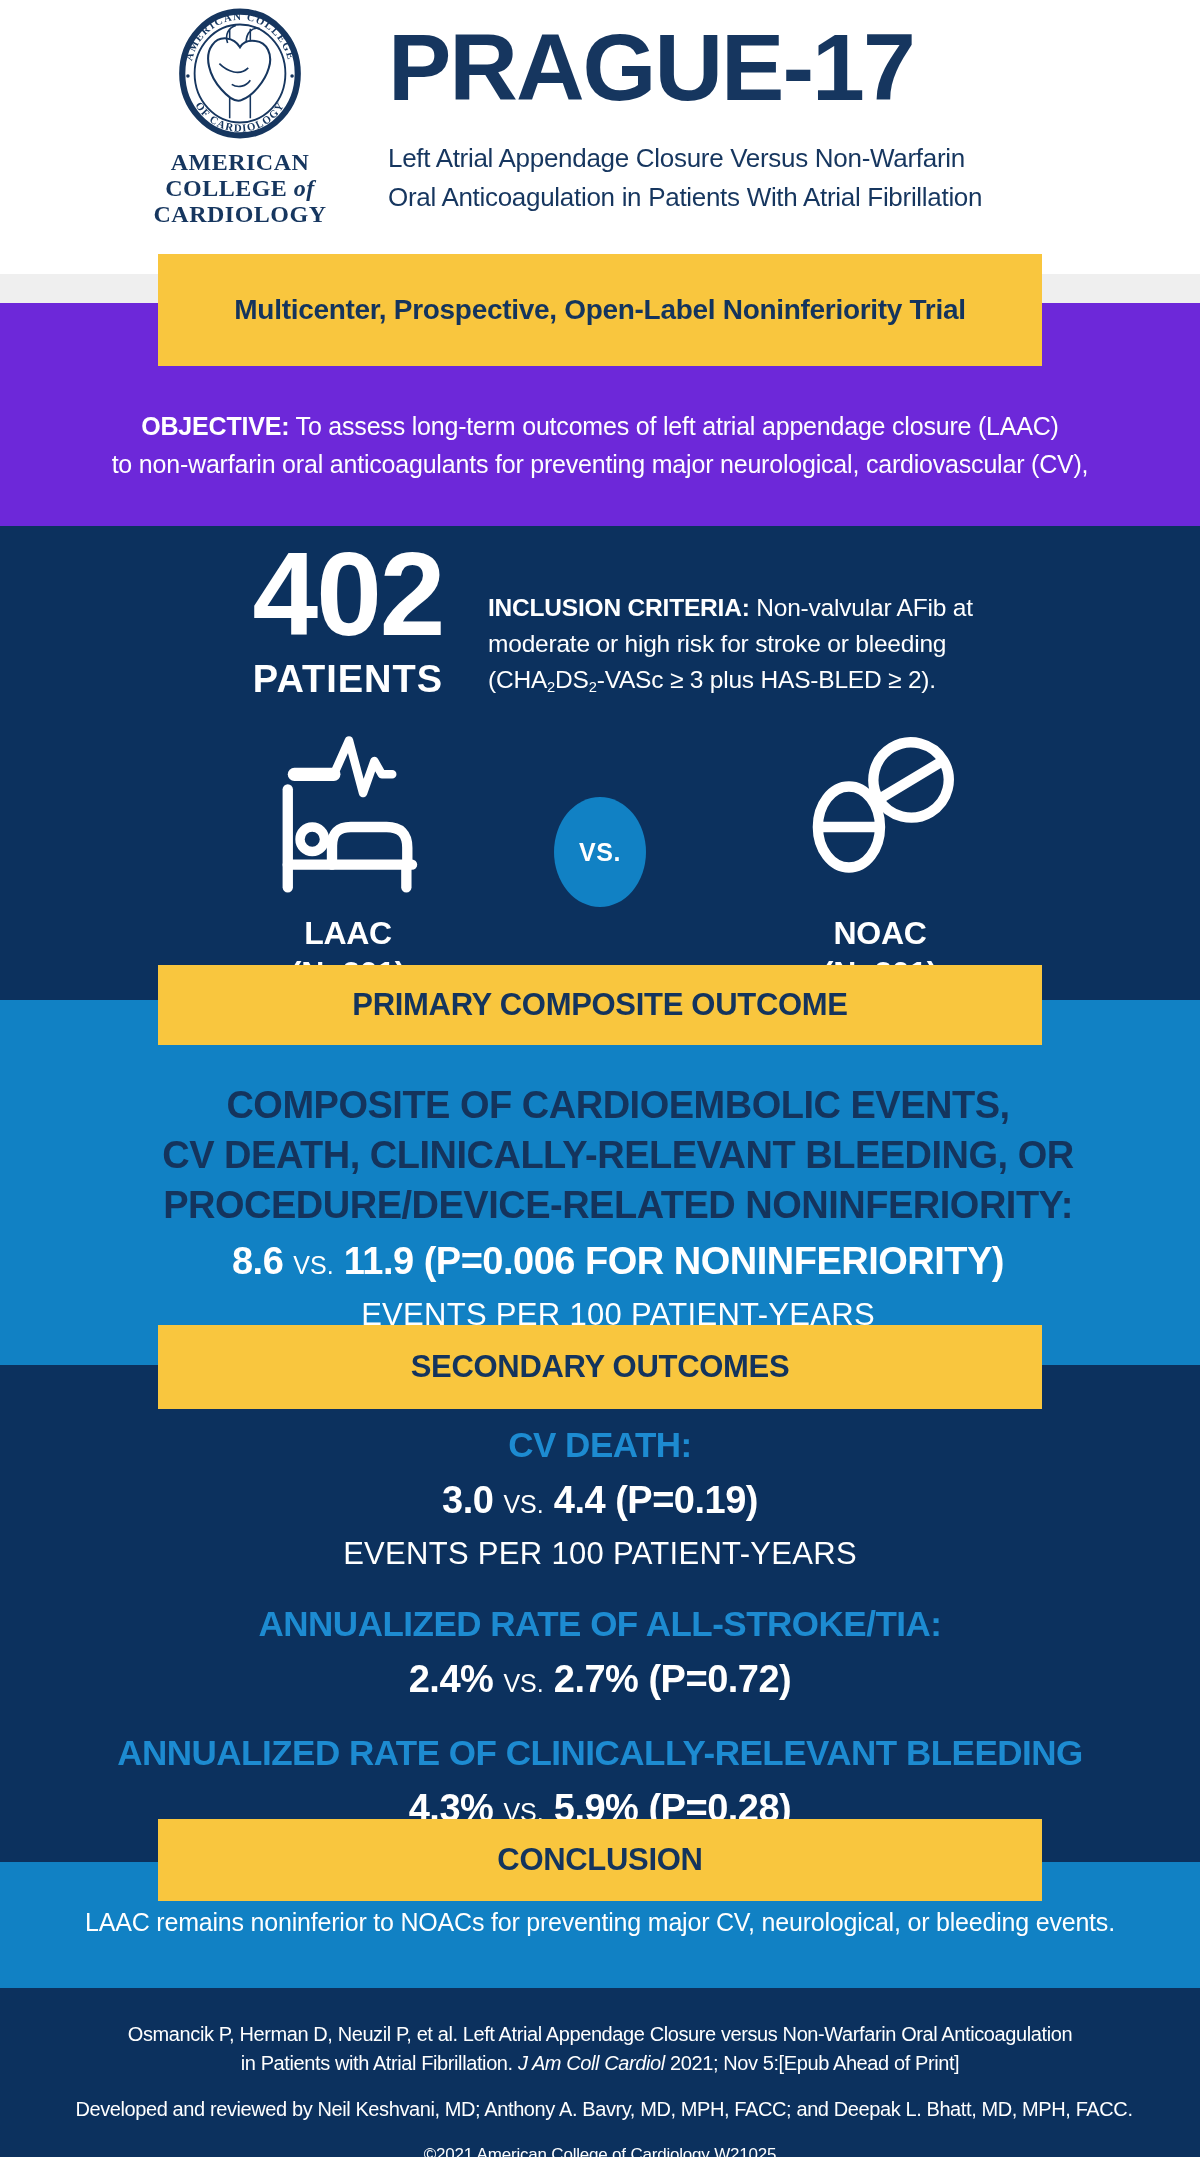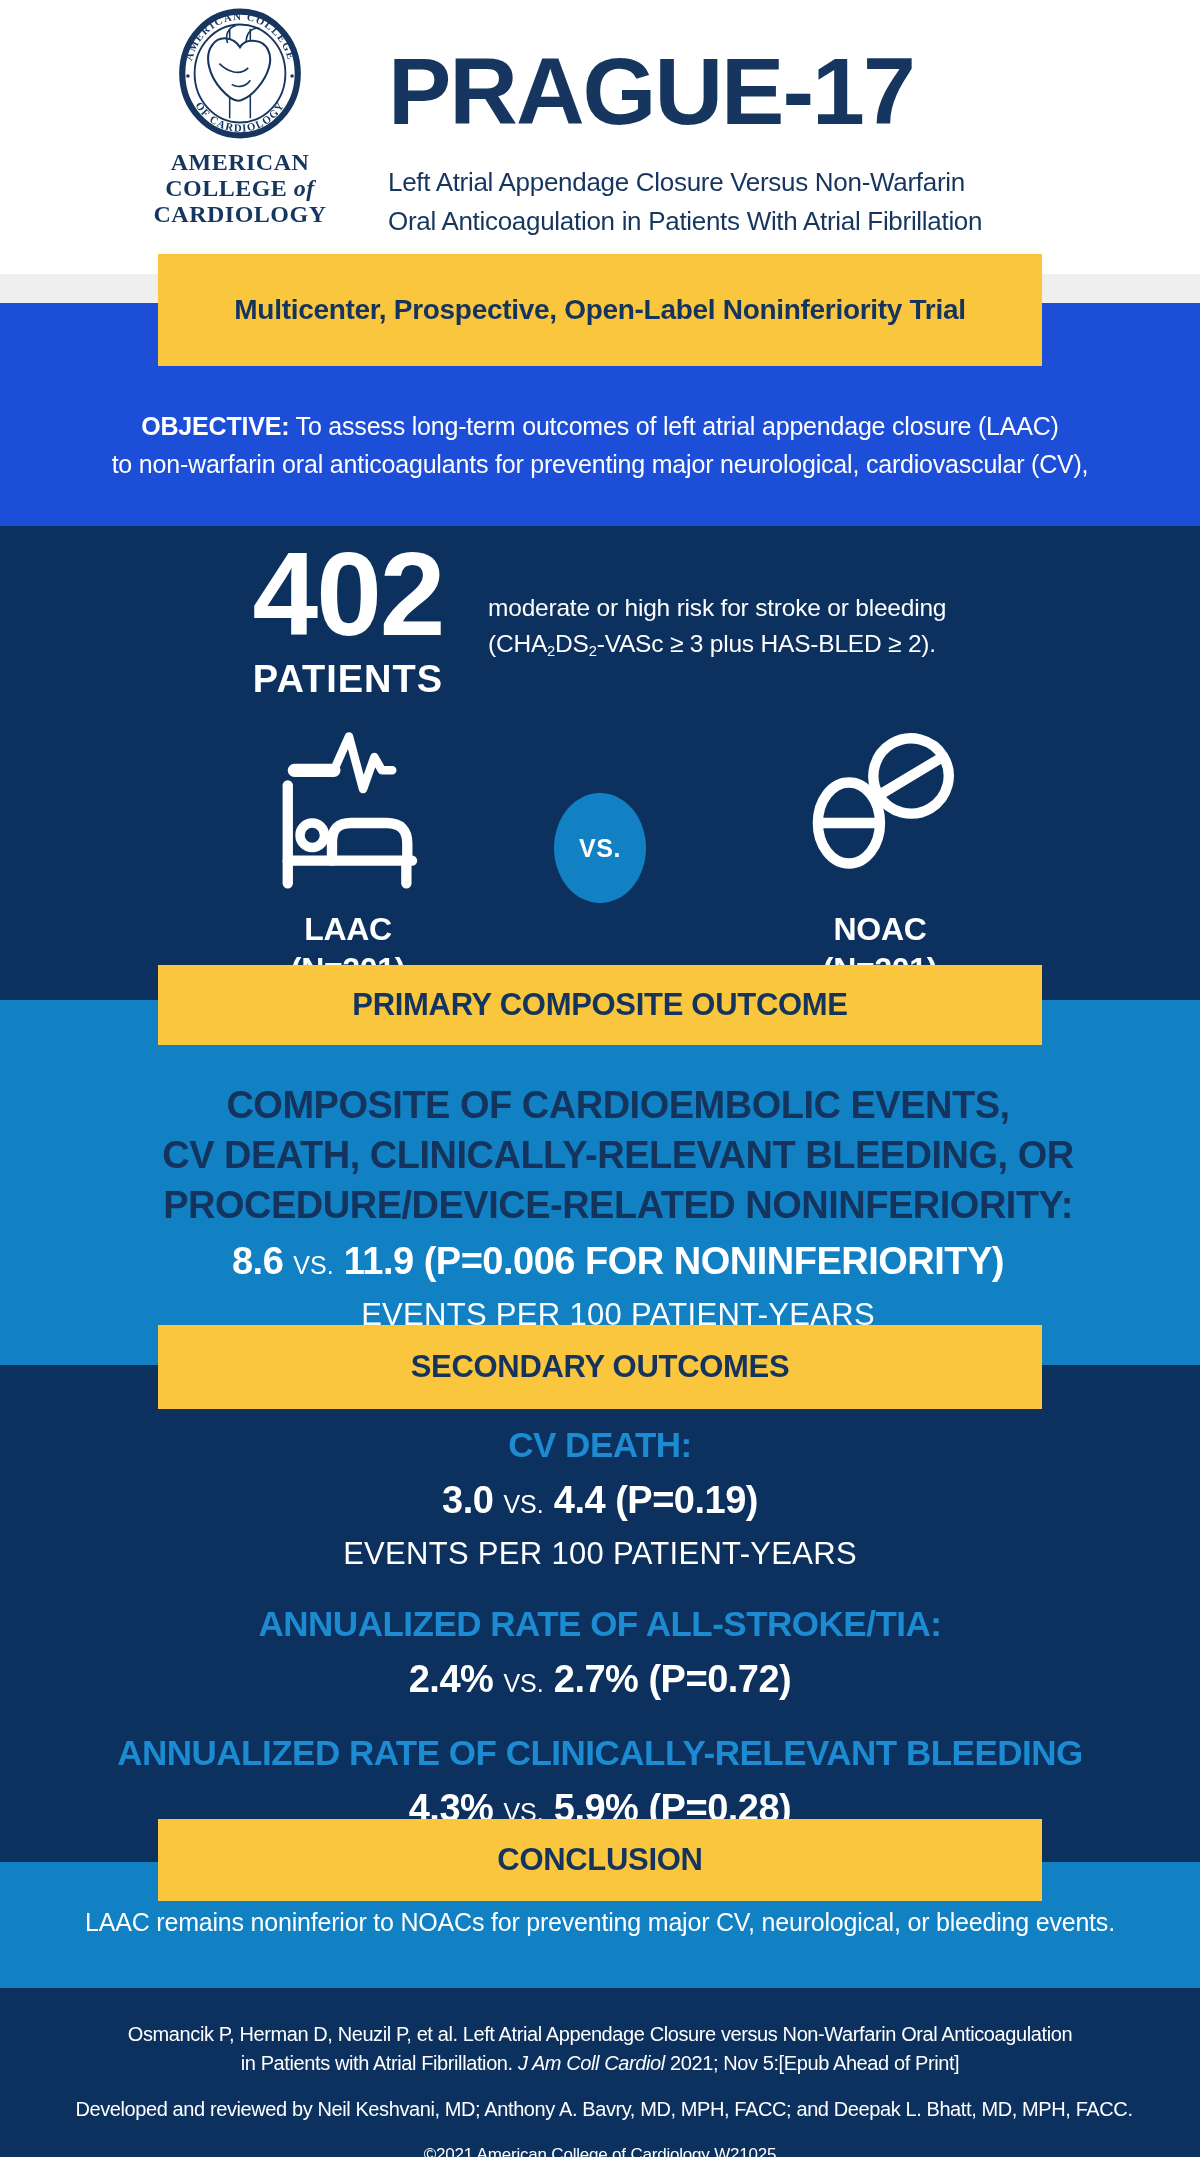--- a/index.html
+++ b/index.html
@@ -4,35 +4,35 @@
 <style>
   * { margin:0; padding:0; box-sizing:border-box; }
   body { background:#ffffff; }
   .page {
     position:relative; width:1200px; height:2157px; margin:0 auto;
     font-family:"Liberation Sans", sans-serif; overflow:hidden; background:#fff;
   }
   
   .sec-white  { height:274px; background:#ffffff; }
   .sec-gray   { height:29px;  background:#efefef; }
-  .sec-blue1  { height:223px; background:#1d4ed8; }
+  .sec-blue1  { height:223px; background:#6d28d9; }
   .sec-navy1  { height:474px; background:#0c315e; }
   .sec-blue2  { height:365px; background:#1181c4;padding-left:36px; }
   .sec-navy2  { height:497px; background:#0c315e; }
   .sec-blue3  { height:126px; background:#1181c4; }
   .sec-footer { height:169px; background:#0c315e; }
 
   
   .header-row { display:flex; align-items:flex-start; padding-left:140px; }
   .logo-block { width:200px; text-align:center; padding-top:8px; }
   .logo-seal  { display:block; margin:0 auto; }
   .wordmark   { margin-top:10px; font-family:"Liberation Serif", serif; color:#16365f;
                 font-size:24px; line-height:26px; letter-spacing:0.5px; font-weight:bold; }
   .wordmark .of { font-style:italic; text-transform:none; font-weight:bold; }
-  .title-block { margin-left:48px; padding-top:44px; }
+  .title-block { margin-left:48px; padding-top:20px; }
   .trial-title { font-size:95px; font-weight:bold; color:#16365f; letter-spacing:-2px; line-height:1; }
   .trial-subtitle { margin-top:24px; font-size:26px; line-height:39px; color:#16365f; letter-spacing:-0.3px; }
 
   
   .banner {
     position:absolute; left:50%; transform:translateX(-50%); width:884px;
     background:#f9c63e; color:#14345d; display:flex; align-items:center; justify-content:center;
     text-align:center; font-weight:bold; z-index:5;
   }
   .banner-trial      { top:254px;  height:112px; font-size:28px; letter-spacing:-0.3px; }
@@ -145,20 +145,21 @@
     </div>
   </div>
 
   <div class="sec-navy1">
     <div class="row-enroll">
       <div class="enroll-left">
         <div class="count">402</div>
         <div class="count-label">PATIENTS</div>
       </div>
       <div class="enroll-right">
+        <div><b>INCLUSION CRITERIA:</b><span> Non-valvular AFib at</span></div>
         <div>moderate or high risk for stroke or bleeding</div>
         <div><span>(CHA</span><span class="sub">2</span><span>DS</span><span class="sub">2</span><span>-VASc ≥ 3 plus HAS-BLED ≥ 2).</span></div>
       </div>
     </div>
 
     <div class="row-arms">
       <div class="arm arm-left">
         <svg width="160" height="168" viewBox="0 0 170 178" fill="none">
           <g stroke="#ffffff" stroke-linecap="round" stroke-linejoin="round">
             <path d="M 28,50 H 70" stroke-width="14"></path>

